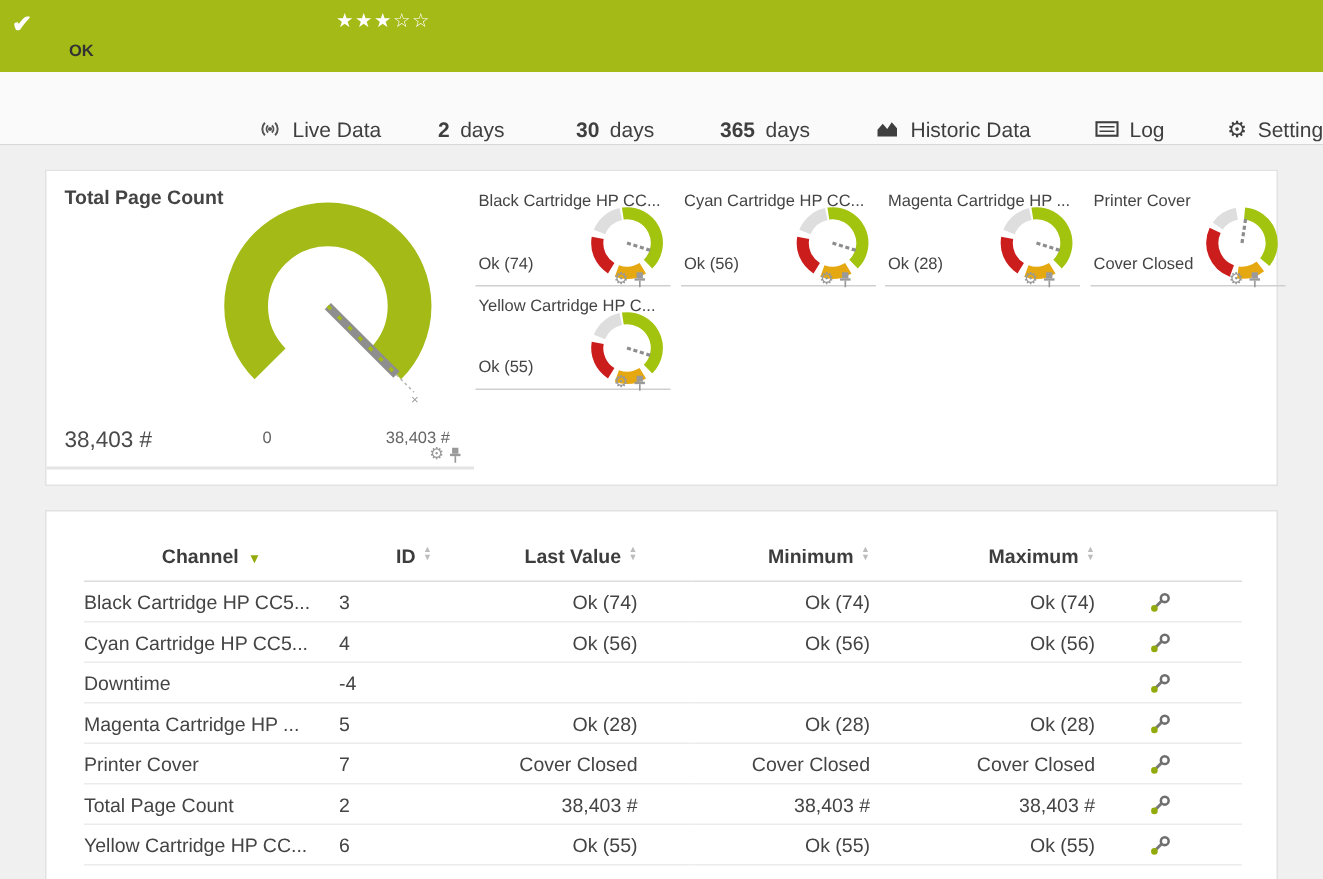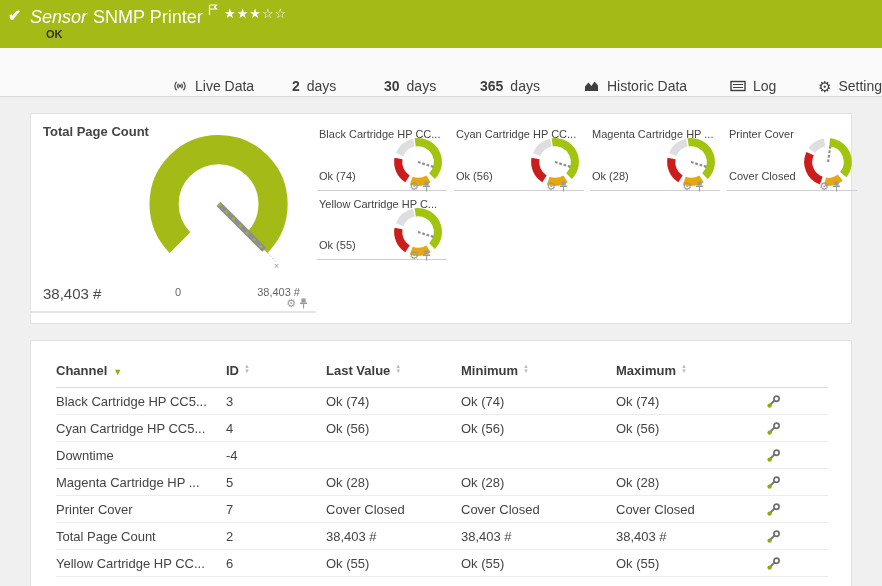--- a/index.html
+++ b/index.html
@@ -53,39 +53,34 @@
   .tile-r2{top:80px;height:65px}
   .tc1{left:286px}.tc2{left:423px}.tc3{left:559px}.tc4{left:696px}
   .tile-title{position:absolute;left:2px;top:4px;font-size:11px;color:#444;white-space:nowrap}
   .mini-gauge{position:absolute;right:2px;top:11px;width:54px;height:54px}
   .tile-value{position:absolute;left:2px;bottom:8px;font-size:11px;color:#444}
   .mini-icons{position:absolute;right:16px;bottom:-2px;display:flex;align-items:center;gap:3px}
   .gear-sm{font-size:11px;color:#999;line-height:1;cursor:pointer}
 
   
   .tbl{position:absolute;left:25px;top:14px;width:772px;border-collapse:collapse;font-size:13px;color:#444;table-layout:fixed}
-  .tbl th{font-weight:bold;text-align:left;color:#3d3d3d;padding:8px 0 9px;border-bottom:1px solid #dcdcdc;cursor:pointer;white-space:nowrap}
+  .tbl th{font-weight:bold;text-align:center;color:#3d3d3d;padding:8px 0 9px;border-bottom:1px solid #dcdcdc;cursor:pointer;white-space:nowrap}
   .tbl td{height:26px;padding:0;border-bottom:1px solid #ececec;white-space:nowrap;overflow:hidden}
-  .tbl th.r,.tbl td.r{text-align:left;padding-right:36px}
+  .tbl th.r,.tbl td.r{text-align:right;padding-right:36px}
   .sorts{display:inline-block;vertical-align:2px;margin-left:5px;line-height:0}
   .sorts span{display:block;font-size:6px;color:#bcbcbc;line-height:5px}
   .chan-sort{color:#93a90c;font-size:9px;margin-left:6px}
   .edit-cell{padding-left:20px}
   .edit-icon{cursor:pointer;display:inline-block;vertical-align:middle}
 </style>
 </head>
 <body>
 
 <div class="topbar">
   <span class="check">✔</span>
-  <div class="sensor-title">
-    <span class="prefix">Sensor</span><span>SNMP Printer</span><svg class="flag-icon" width="10" height="12" viewBox="0 0 10 12">
-        <path d="M1.5 1 v10 M1.5 1 h7 l-2 2 2 2 h-7" stroke="#fff" stroke-width="1.2" fill="none"></path>
-      </svg>
-  </div>
   <span class="stars"><span>★★★</span><span>☆☆</span></span>
   <div class="status">OK</div>
 </div>
 
 <div class="tabbar">
   <div class="tab t-live">
     <svg width="16" height="16" viewBox="0 0 16 16">
         <g stroke="#555" fill="none" stroke-width="1.3">
           <path d="M4.6 3.8 a6 6 0 0 0 0 8.4"></path>
           <path d="M11.4 3.8 a6 6 0 0 1 0 8.4"></path>

